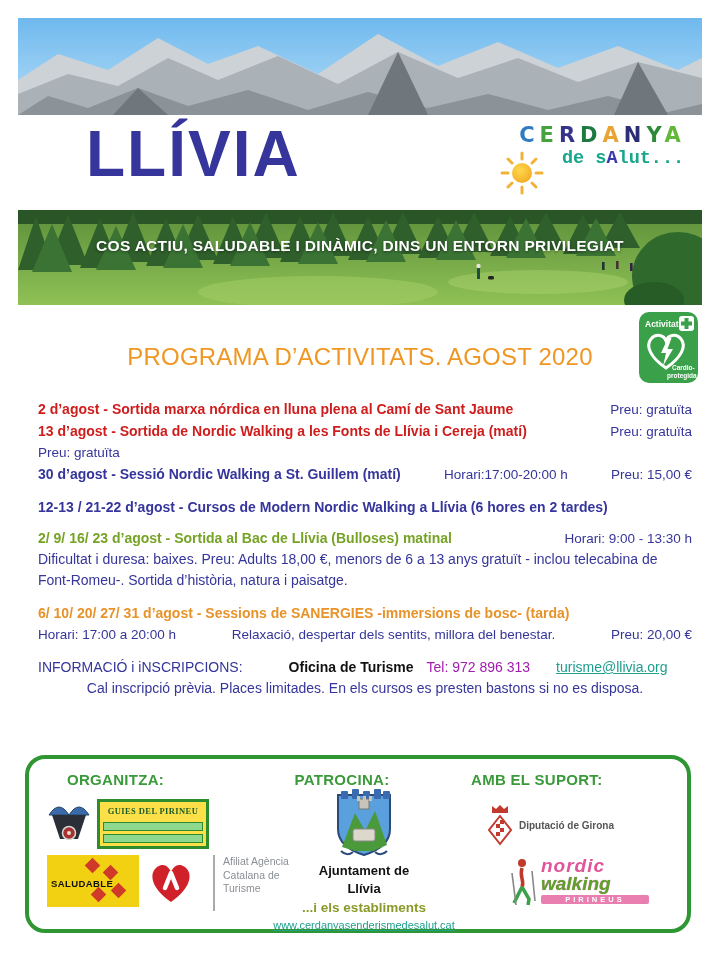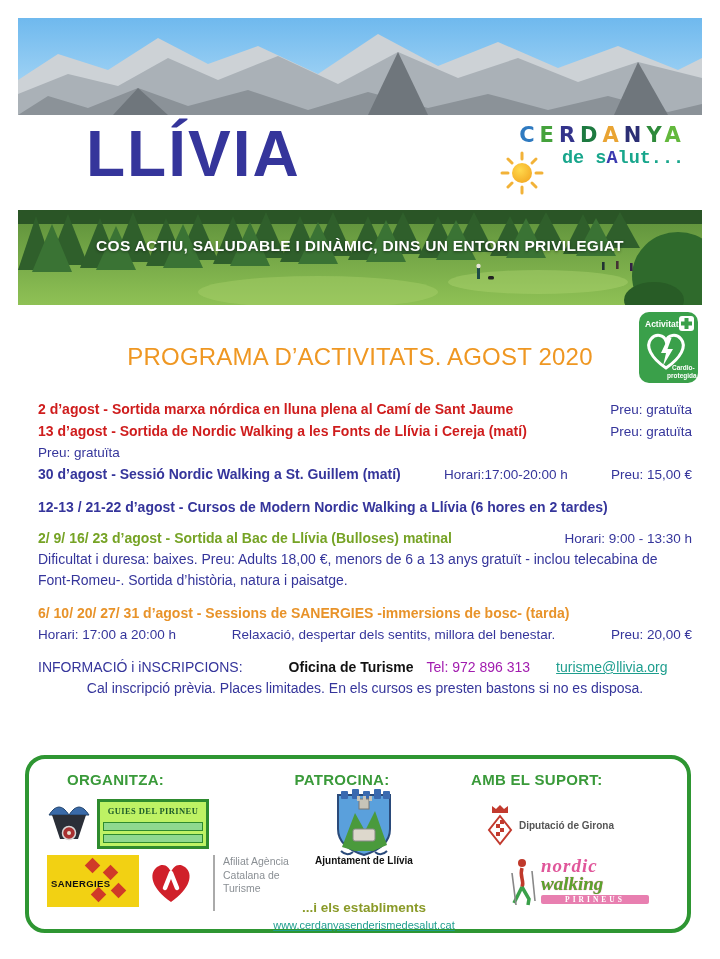--- a/index.html
+++ b/index.html
@@ -56,55 +56,55 @@
   .fbox{position:absolute;left:25px;top:755px;width:666px;height:178px;box-sizing:border-box;
     border:4px solid #2e9632;border-radius:20px;background:#fff;}
   .fbox *{box-sizing:border-box;}
   .fhead{position:absolute;font-size:15px;font-weight:bold;color:#3a9a3a;letter-spacing:.3px;}
   #h-org{left:38px;top:12px;}
   #h-pat{left:228px;top:12px;width:170px;text-align:center;}
   #h-sup{left:442px;top:12px;}
 
   .guies-emblem{position:absolute;left:18px;top:38px;width:44px;height:46px;}
   .guies-box{position:absolute;left:68px;top:40px;width:112px;height:50px;
-    border:3px solid #2e8b2e;background:#bef264;padding:1px 3px;}
+    border:3px solid #2e8b2e;background:#fde047;padding:1px 3px;}
   .guies-title{height:16px;line-height:16px;text-align:center;font-family:"Liberation Serif",serif;
     font-weight:bold;font-size:8.5px;color:#1d5c2a;letter-spacing:.4px;}
   .guies-stripe{height:9px;border:1.5px solid #2e8b2e;background:#8fd98f;margin-top:3px;}
 
   .catalunya{position:absolute;left:18px;top:96px;width:92px;height:52px;background:#f2d113;overflow:hidden;}
   .cat-text{position:absolute;left:4px;top:23px;font-size:9.5px;font-weight:bold;color:#111;letter-spacing:.4px;}
   .dia{position:absolute;width:11px;height:11px;background:#d03a28;transform:rotate(45deg);}
   .heart-logo{position:absolute;left:116px;top:96px;width:52px;height:52px;}
   .divider{position:absolute;left:184px;top:96px;height:56px;border-left:2px solid #aaa;}
   .afiliat{position:absolute;left:194px;top:96px;width:86px;font-size:10.5px;color:#8a8f94;line-height:1.3;}
 
   .shield{position:absolute;left:304px;top:30px;width:62px;height:68px;}
-  .ajunt{position:absolute;left:280px;top:95px;width:110px;text-align:center;
-    font-size:10px;font-weight:bold;color:#111;line-height:1.35;}
+  .ajunt{position:absolute;left:280px;top:103px;width:110px;text-align:center;
+    font-size:13px;font-weight:bold;color:#111;line-height:1.35;}
   .establ{position:absolute;left:250px;top:141px;width:170px;text-align:center;
     font-size:13.5px;font-weight:bold;color:#8a9a28;}
   .weblink{position:absolute;left:225px;top:160px;width:220px;text-align:center;
     font-size:11px;color:#1e9e8e;text-decoration:underline;}
 
   .diput{position:absolute;left:458px;top:45px;display:flex;align-items:center;}
   .diput svg{width:26px;height:42px;}
   .diput-text{font-size:10px;font-weight:bold;color:#555;margin-left:6px;}
   .lamolina{position:absolute;left:560px;top:42px;width:106px;}
   .lm-row{display:flex;align-items:center;}
   .lm-row svg{width:34px;height:26px;}
   .lm-text{font-size:16px;font-weight:bold;font-style:italic;color:#1f4fa0;letter-spacing:-.5px;}
   .lm-bar{margin-left:32px;margin-top:1px;width:70px;height:10px;background:#151515;color:#ddd;
     font-size:6px;display:flex;align-items:center;justify-content:flex-end;padding:0 3px;}
   .lm-sq{width:5px;height:5px;background:#e8932a;margin:0 2px;}
 
   .nordic{position:absolute;left:478px;top:98px;width:170px;}
   .nordic-inner{display:flex;}
   .nordic svg{width:34px;height:52px;flex:none;}
-  .nw-block{font-style:italic;font-weight:bold;line-height:.95;font-family:Liberation Serif, serif;}
+  .nw-block{font-style:italic;font-weight:bold;line-height:.95;}
   .nw1{font-size:19px;color:#e0569a;letter-spacing:1px;}
   .nw2{font-size:19px;color:#5aa42c;text-shadow:0 0 1px #e0569a;}
   .nw3{margin-top:2px;width:108px;background:#e87fb0;color:#fff;font-size:7.5px;font-style:normal;
     text-align:center;letter-spacing:3px;padding:1px 0;border-radius:2px;}
 </style>
 </head>
 <body>
 
 <div class="page">
 
@@ -288,21 +288,21 @@
       <div class="guies-title">GUIES DEL PIRINEU</div>
       <div class="guies-stripe"></div>
       <div class="guies-stripe"></div>
     </div>
 
     <div class="catalunya">
       <div class="dia" style="left:40px;top:5px;"></div>
       <div class="dia" style="left:58px;top:12px;"></div>
       <div class="dia" style="left:46px;top:34px;"></div>
       <div class="dia" style="left:66px;top:30px;"></div>
-      <div class="cat-text">SANERGIES</div>
+      <div class="cat-text">SALUDABLE</div>
     </div>
     <svg class="heart-logo" viewBox="0 0 52 52">
       <path d="M26 47 C7 34 3 19 12 12 C19 7 24 12 26 17 C28 12 33 7 40 12 C49 19 45 34 26 47 Z" fill="#d0202a"></path>
       <path d="M20 33 L26 18 L32 33" fill="none" stroke="#fff" stroke-width="4.5" stroke-linecap="round" stroke-linejoin="round"></path>
     </svg>
     <div class="divider"></div>
     <div class="afiliat">Afiliat Agència Catalana de Turisme</div>
 
     <svg class="shield" viewBox="0 0 62 68">
       <path d="M5 6 H57 V40 Q57 58 31 66 Q5 58 5 40 Z" fill="#5aa0dc" stroke="#2a4a7a" stroke-width="2"></path>

